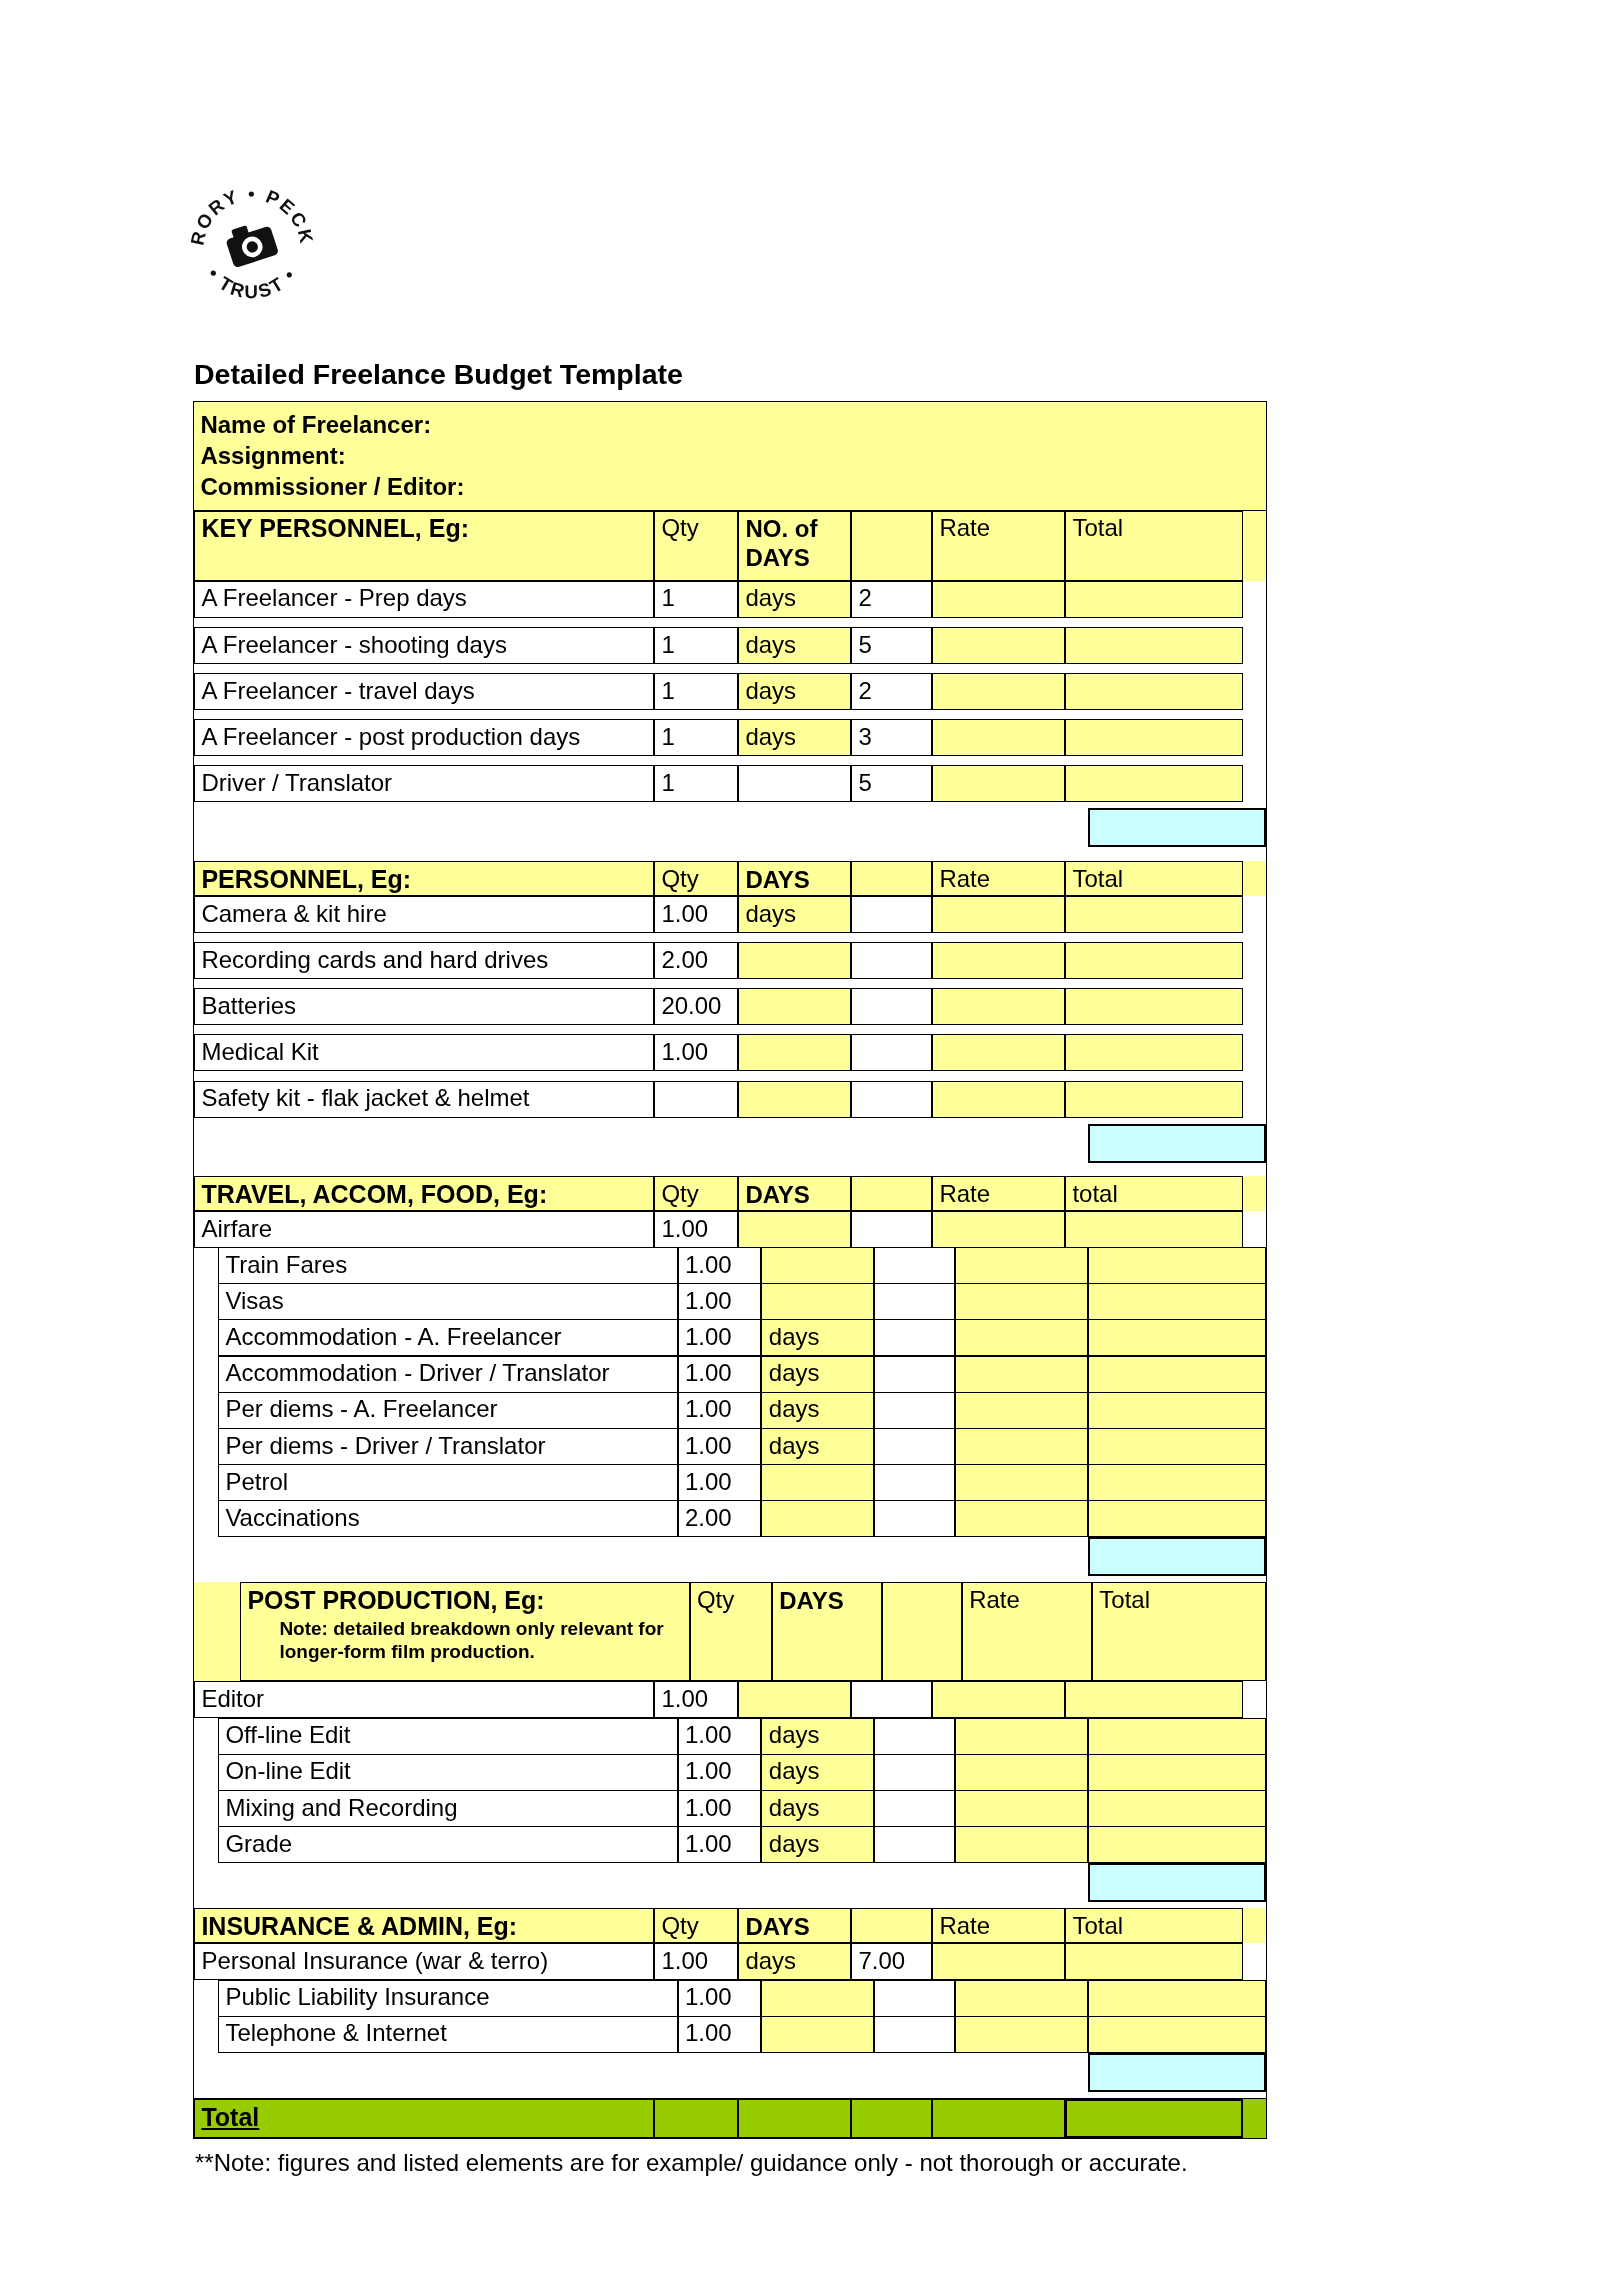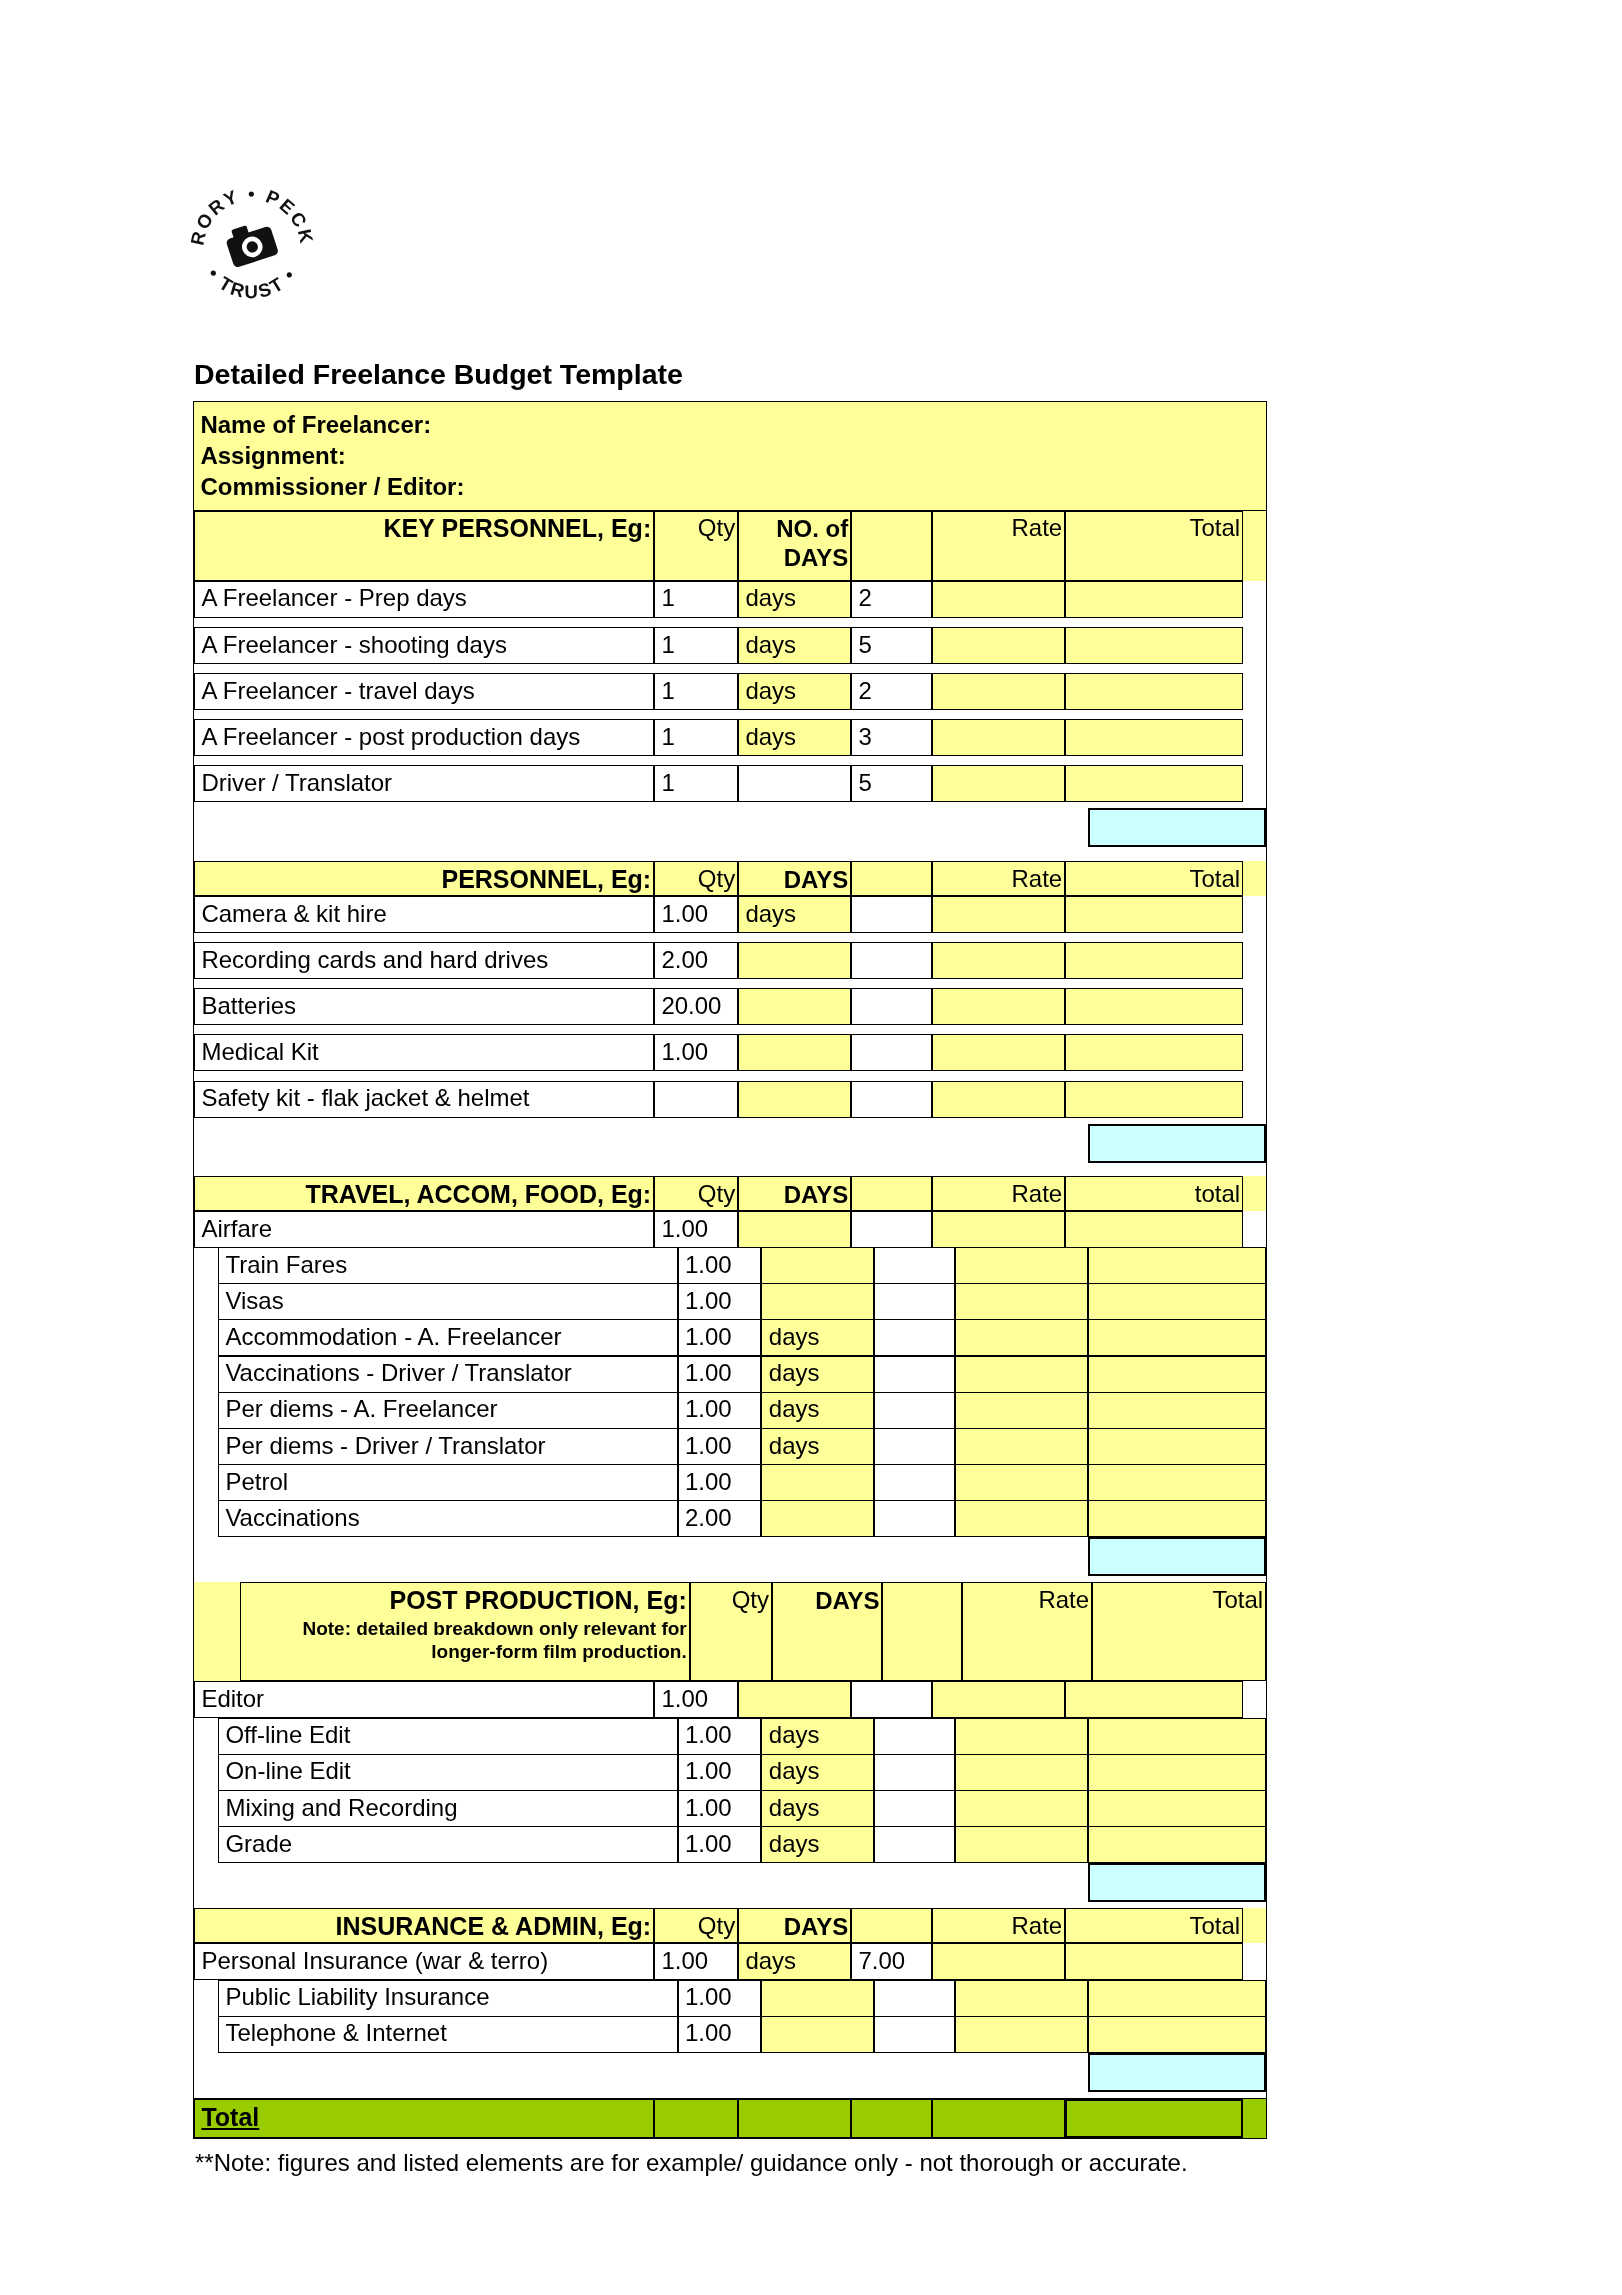--- a/index.html
+++ b/index.html
@@ -27,21 +27,21 @@
     border:0.9px solid #000; font-size:24px; line-height:28.5px;
     padding:2.8px 1.8px 0 6.4px; overflow:hidden; white-space:nowrap; height:100%;
   }
   .ci { width:460px; } .cq { width:84px; } .cd { width:113px; }
   .cn { width:81px; }  .cr { width:133px; } .ct { width:178px; }
   .hl { background:var(--hl); }
 
   .shead { display:flex; background:var(--hl); height:35px; align-items:stretch; }
   .shead.h2 { height:70px; }
   .shead.h3 { height:99px;padding-left:46px; }
-  .shead .c { background:var(--hl);text-align:right; }
+  .shead .c { background:var(--hl); }
   .shead .sec-title { font-weight:bold; font-size:25px; }
   .shead .cd { font-weight:bold; white-space:normal; line-height:29px; }
   .sec-note { font-weight:bold; font-size:19px; line-height:23px; white-space:normal; margin-top:1.8px;margin-left:32px; }
 
   .sec-rows .r { display:flex; height:37px; background:#fff; }
   .sec-rows.gapped .r { margin-bottom:9.2px; }
   .sec-rows.gapped .r:last-child { margin-bottom:0; }
   .sec-rows.tight .r + .r { margin-top:-0.9px;padding-left:24px; }
 
   .subrow { display:flex; align-items:center; height:40px; }
@@ -240,21 +240,21 @@
         </div>
         <div class="r">
           <div class="c ci">Accommodation - A. Freelancer</div>
           <div class="c cq">1.00</div>
           <div class="c cd hl">days</div>
           <div class="c cn"></div>
           <div class="c cr hl"></div>
           <div class="c ct hl"></div>
         </div>
         <div class="r">
-          <div class="c ci">Vaccinations - Driver / Translator</div>
+          <div class="c ci">Accommodation - Driver / Translator</div>
           <div class="c cq">1.00</div>
           <div class="c cd hl">days</div>
           <div class="c cn"></div>
           <div class="c cr hl"></div>
           <div class="c ct hl"></div>
         </div>
         <div class="r">
           <div class="c ci">Per diems - A. Freelancer</div>
           <div class="c cq">1.00</div>
           <div class="c cd hl">days</div>

